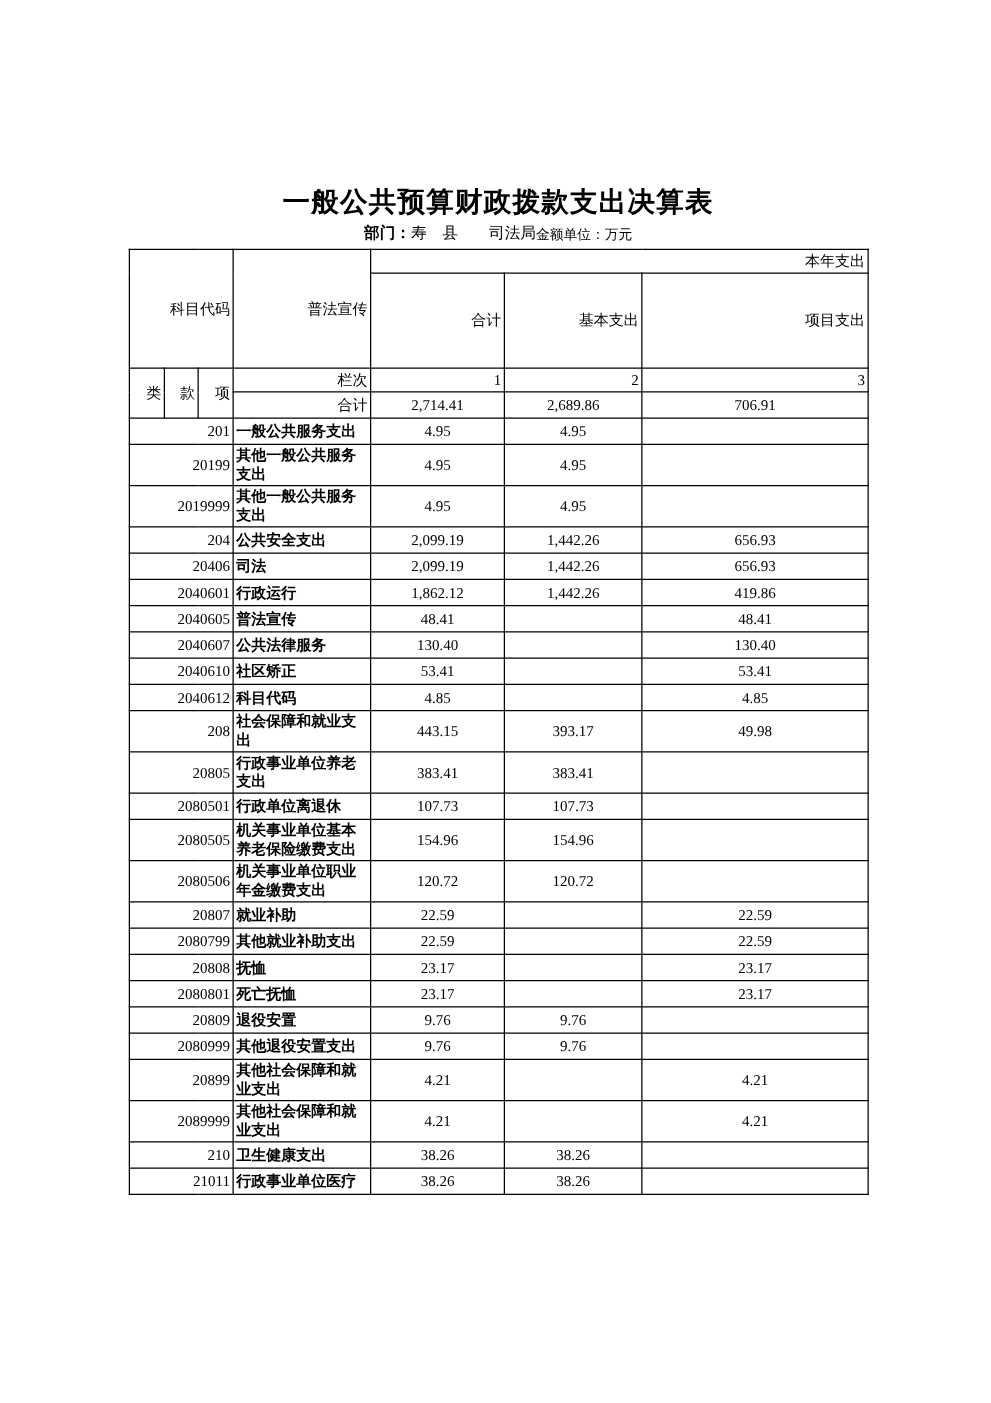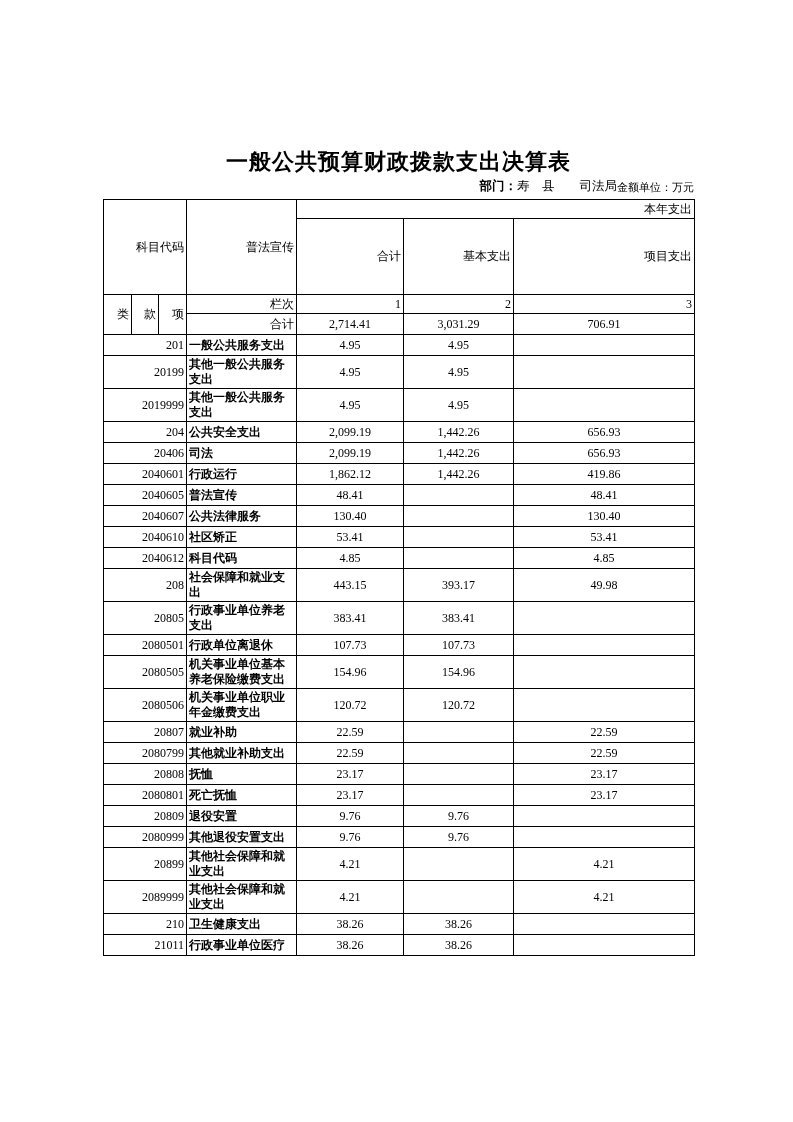--- a/index.html
+++ b/index.html
@@ -30,21 +30,21 @@
   }
   .meta-code {
     margin-top: 12px;
     text-align: right;
     font-size: 11px;
     color: #000;
   }
   .meta-row {
     margin-top: 1px;
     display: flex;
-    justify-content: flex-end;
+    justify-content: center;
     align-items: flex-end;
     font-size: 12px;
     color: #000;
   }
   .dept-label { font-weight: bold; font-size: 12.5px; }
   .dept-value { font-size: 12.5px; }
   .unit-label { font-size: 11px; }
   table.budget {
     margin-top: 4px;
     width: 591px;
@@ -120,21 +120,21 @@
           <td class="th" rowspan="2">款</td>
           <td class="th" rowspan="2">项</td>
           <td class="th">栏次</td>
           <td class="th">1</td>
           <td class="th">2</td>
           <td class="th">3</td>
         </tr>
         <tr class="hrow-total">
           <td class="th">合计</td>
           <td class="num-cell">2,714.41</td>
-          <td class="num-cell">3,031.29</td>
+          <td class="num-cell">2,689.86</td>
           <td class="num-cell">706.91</td>
         </tr>
       </tbody>
       <tbody>
           <tr class="data-row">
     <td class="code-cell" colspan="3">201</td>
     <td class="name-cell">一般公共服务支出</td>
     <td class="num-cell">4.95</td>
     <td class="num-cell">4.95</td>
     <td class="num-cell"></td>

